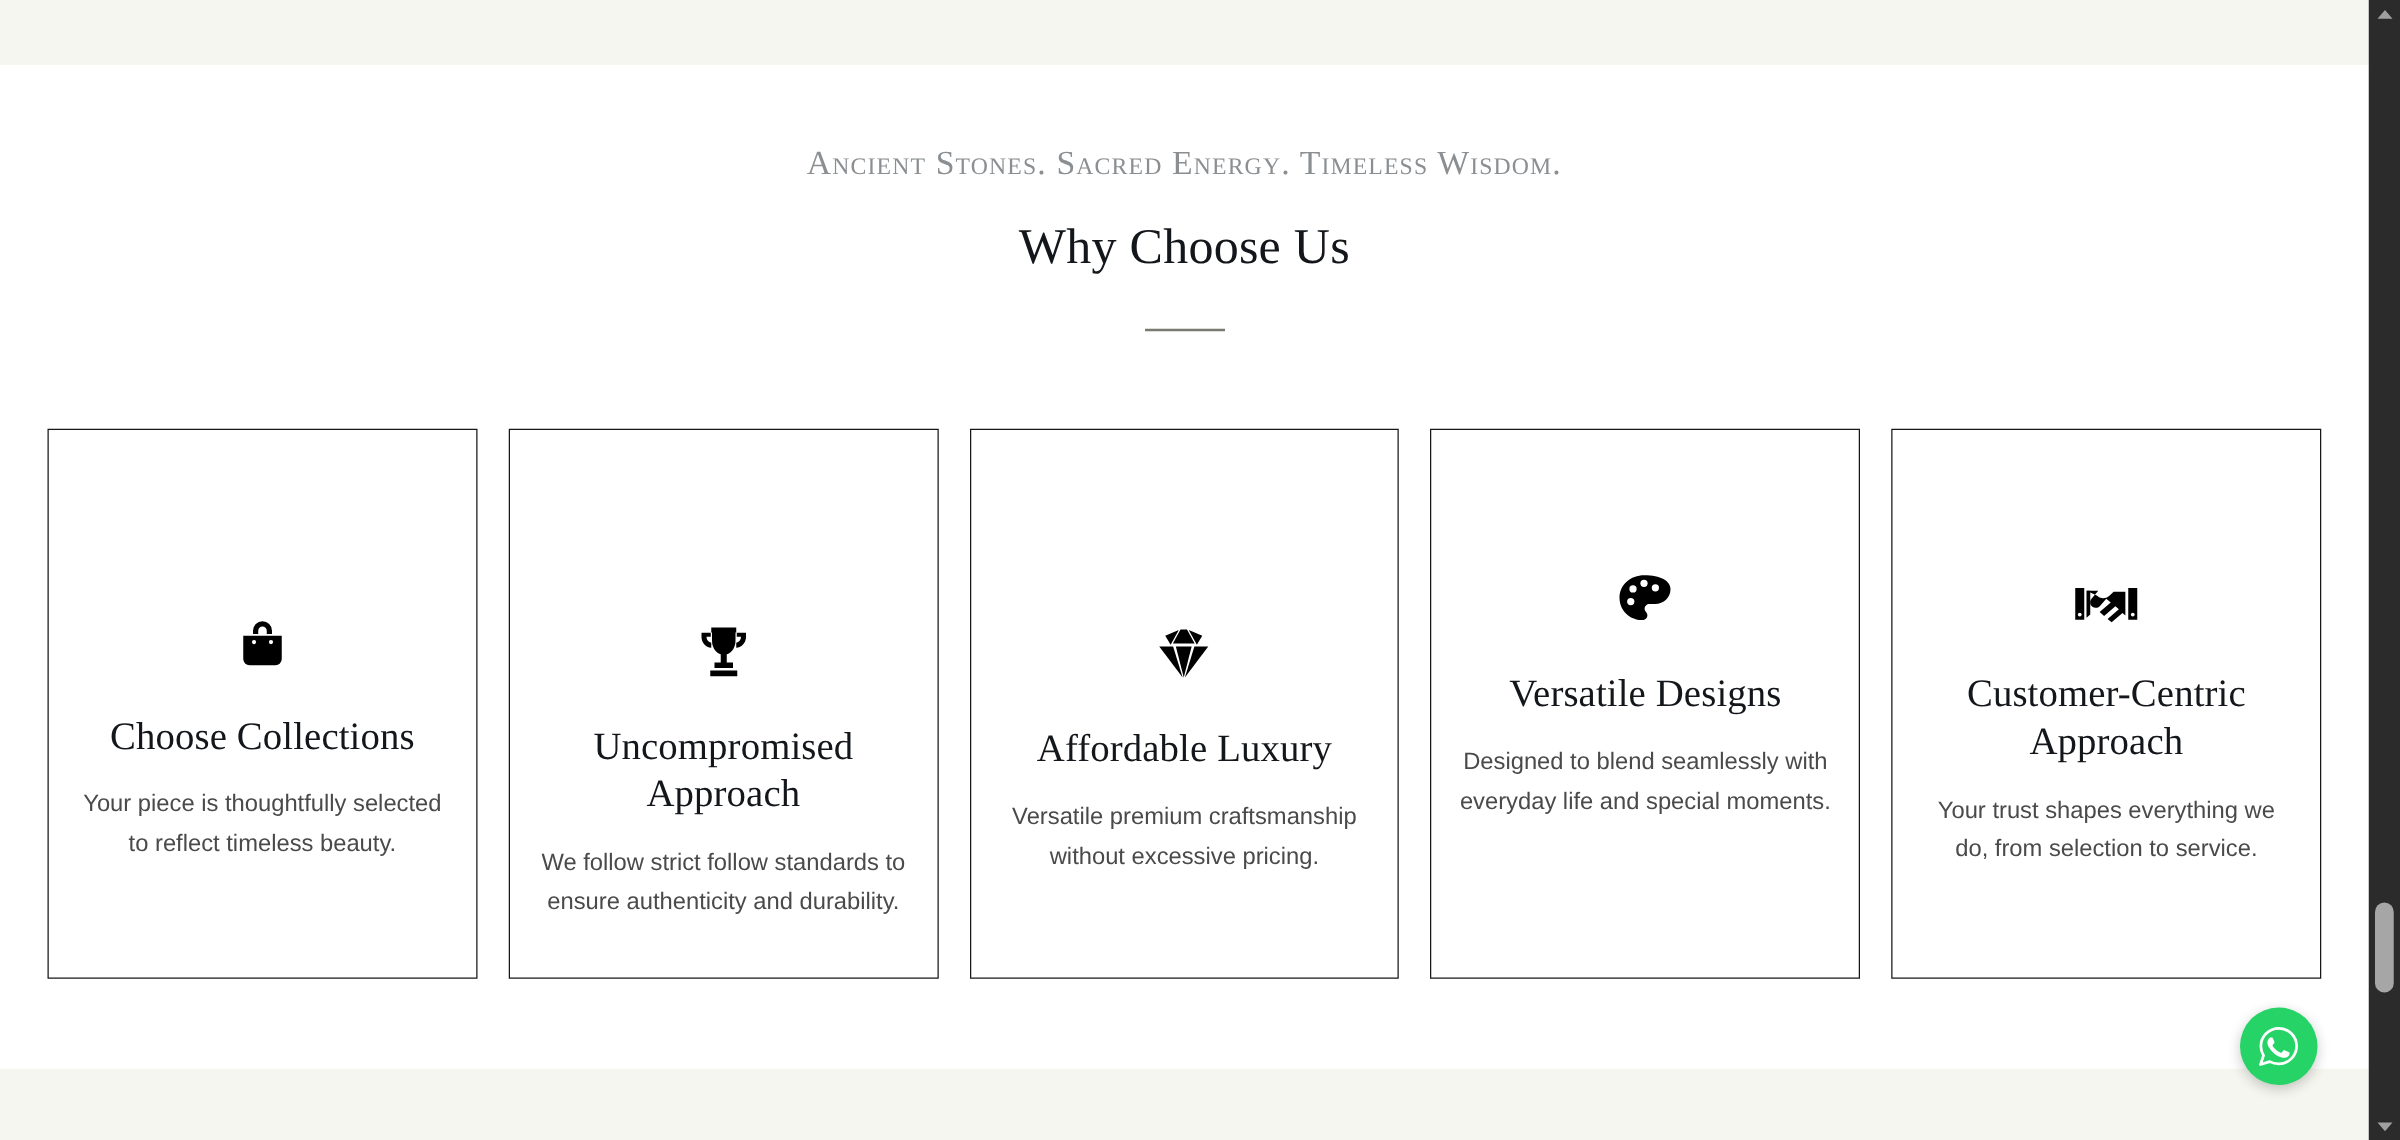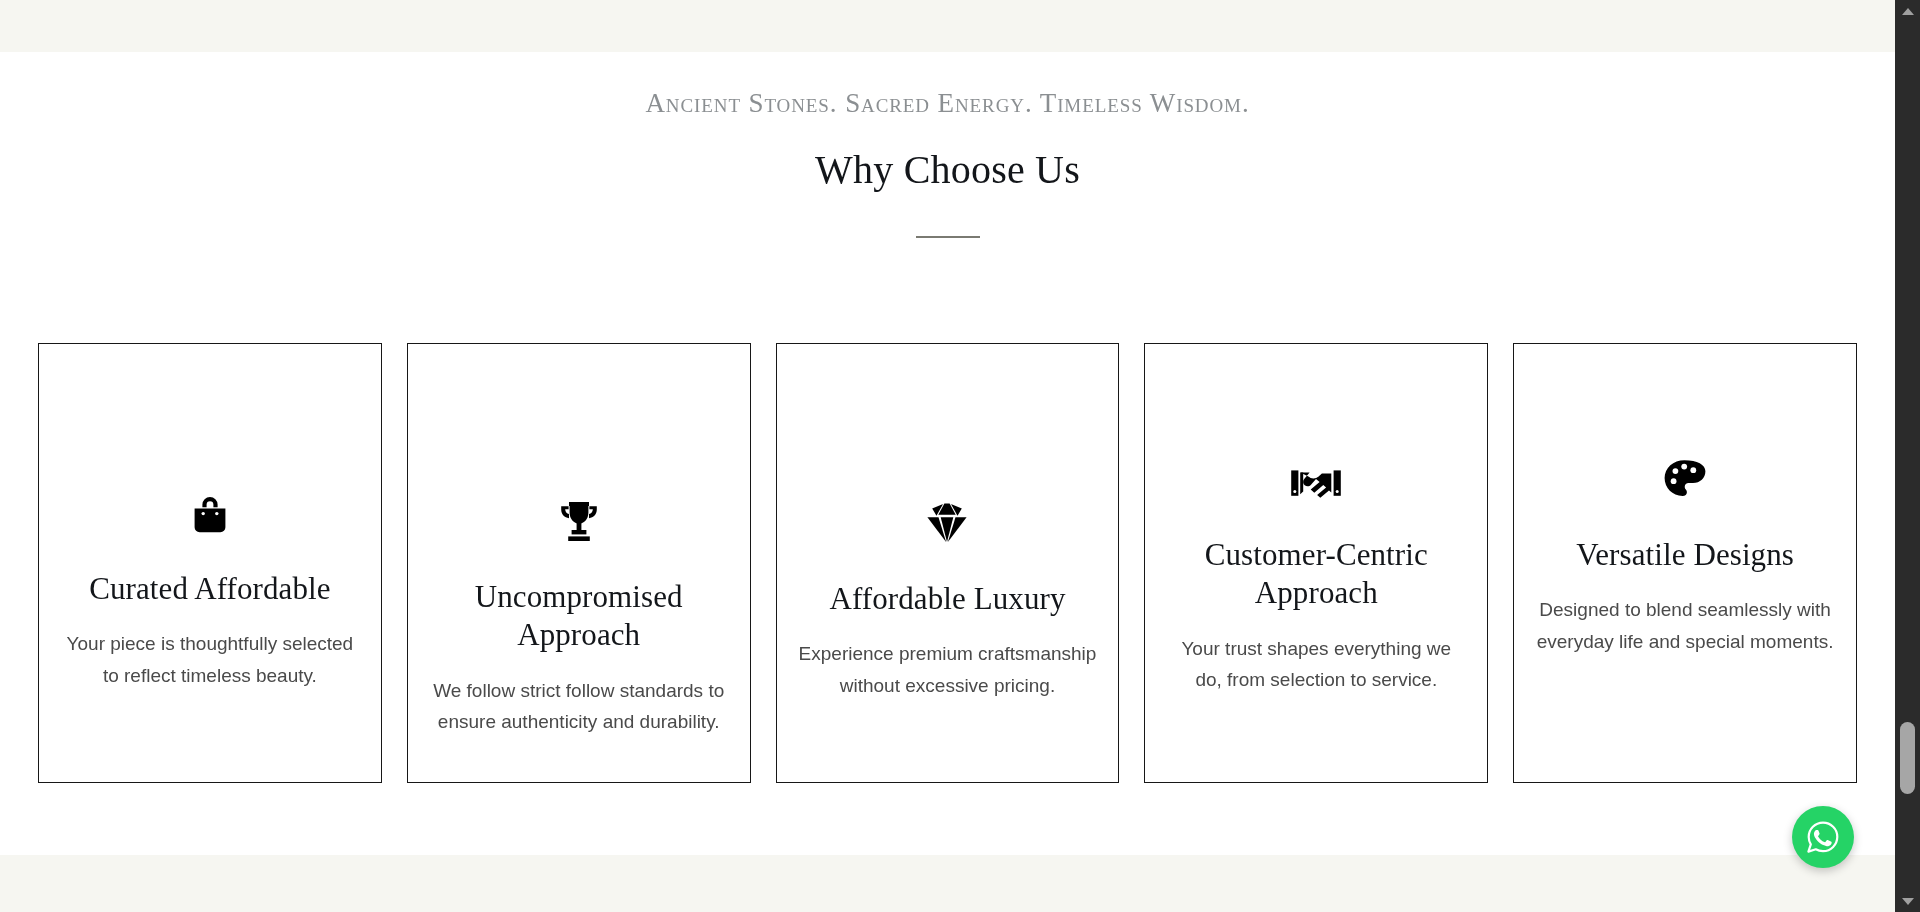--- a/index.html
+++ b/index.html
@@ -51,21 +51,21 @@
     text-align: center;
   }
 
   .tagline {
     font-family: "Liberation Serif", serif;
     font-size: 27px;
     letter-spacing: 0.9px;
     font-variant: small-caps;
     color: #8b8f92;
     line-height: 1;
-    padding-top: 38px;
+    padding-top: 65px;
     white-space: nowrap;
   }
 
   .section-title {
     font-family: "Liberation Serif", serif;
     font-size: 40px;
     font-weight: 400;
     color: #13161a;
     line-height: 1;
     padding-top: 33px;
@@ -221,21 +221,21 @@
     <div class="card card-1">
       <div class="card-inner">
         <span class="card-icon">
           <svg width="40" height="42" viewBox="0 0 40 42" fill="currentColor" aria-hidden="true">
             <path d="M12.4 13.2v-2.6a7.6 7.6 0 0 1 15.2 0v2.6h-4.2v-2.6a3.4 3.4 0 0 0-6.8 0v2.6z"></path>
             <path d="M4.6 14.6h30.8v18.6a5 5 0 0 1-5 5H9.6a5 5 0 0 1-5-5z"></path>
             <circle cx="13.2" cy="19.6" r="1.7" fill="#ffffff"></circle>
             <circle cx="26.8" cy="19.6" r="1.7" fill="#ffffff"></circle>
           </svg>
         </span>
-        <h3 class="card-title">Curated Affordable</h3>
+        <h3 class="card-title">Choose Collections</h3>
         <p class="card-desc">Your piece is thoughtfully selected to reflect timeless beauty.</p>
       </div>
     </div>
 
     <div class="card card-2">
       <div class="card-inner">
         <span class="card-icon">
           <svg width="46" height="44" viewBox="0 0 46 44" fill="currentColor" aria-hidden="true">
             <path d="M13 2h20v4H13z"></path>
             <path d="M13.6 5.2h18.8v7.4c0 6.4-4.2 11.2-9.4 11.2S13.6 19 13.6 12.6z"></path>
@@ -257,54 +257,54 @@
           <svg width="46" height="46" viewBox="0 0 46 46" fill="currentColor" aria-hidden="true">
             <path d="M18.5 4.2 8.2 8.6l4.3 7.2 6.4-11.6z"></path>
             <path d="M27.5 4.2 37.8 8.6l-4.3 7.2-6.4-11.6z"></path>
             <path d="M20.4 3.6h5.2l6.1 11.1H14.3z"></path>
             <path d="M3.4 17.2h11.1L22.1 42z"></path>
             <path d="M42.6 17.2H31.5L23.9 42z"></path>
             <path d="M16.7 17.2h12.6L23 42z"></path>
           </svg>
         </span>
         <h3 class="card-title">Affordable Luxury</h3>
-        <p class="card-desc">Experience premium craftsmanship without excessive pricing.</p>
+        <p class="card-desc">Versatile premium craftsmanship without excessive pricing.</p>
+      </div>
+    </div>
+
+    <div class="card card-4">
+      <div class="card-inner">
+        <span class="card-icon">
+          <svg width="46" height="44" viewBox="0 0 46 44" fill="currentColor" aria-hidden="true">
+            <path d="M22.4 2.2C11.3 2.2 2.6 9.9 2.6 20.1c0 9.9 7.9 17.9 18 17.9 2.6 0 4.3-1.6 4.3-3.8 0-1.1-.5-1.9-1.1-2.7-.6-.8-1.1-1.6-1.1-2.6 0-2.1 1.7-3.8 3.9-3.8h4.4c7 0 12.4-5.2 12.4-11.8 0-6.6-8-11.1-21-11.1z"></path>
+            <circle cx="13.4" cy="13.1" r="2.9" fill="#ffffff"></circle>
+            <circle cx="22.2" cy="8.6" r="2.9" fill="#ffffff"></circle>
+            <circle cx="31.3" cy="12.2" r="2.9" fill="#ffffff"></circle>
+            <circle cx="11.6" cy="23.2" r="2.9" fill="#ffffff"></circle>
+          </svg>
+        </span>
+        <h3 class="card-title">Versatile Designs</h3>
+        <p class="card-desc">Designed to blend seamlessly with everyday life and special moments.</p>
       </div>
     </div>
 
     <div class="card card-5">
       <div class="card-inner">
         <span class="card-icon">
           <svg width="54" height="38" viewBox="0 0 54 38" fill="currentColor" aria-hidden="true">
             <path d="M2.2 6.4h7.2v25.4H2.2z"></path>
             <circle cx="5.8" cy="27.6" r="1.5" fill="#ffffff"></circle>
             <path d="M44.6 6.4h7.2v25.4h-7.2z"></path>
             <circle cx="48.2" cy="27.6" r="1.5" fill="#ffffff"></circle>
             <path d="M11.2 8.6h9.4l-5.4 6.3c-1.6 1.9-1.4 4.7.5 6.3 1.9 1.6 4.7 1.4 6.3-.5l5-5.8 3.6 3.1-8.9 7.6 3.6 3.1 9-7.7 2.8 2.4-9 7.7 3.2 2.7 8.7-7.4 2.3 2v-19h-9.4l-3.6 3.3a7.2 7.2 0 0 1-9.9-.3z"></path>
             <path d="M11.2 8.6h3v19l-3 2.6z"></path>
           </svg>
         </span>
         <h3 class="card-title">Customer-Centric Approach</h3>
         <p class="card-desc">Your trust shapes everything we do, from selection to service.</p>
-      </div>
-    </div>
-
-    <div class="card card-4">
-      <div class="card-inner">
-        <span class="card-icon">
-          <svg width="46" height="44" viewBox="0 0 46 44" fill="currentColor" aria-hidden="true">
-            <path d="M22.4 2.2C11.3 2.2 2.6 9.9 2.6 20.1c0 9.9 7.9 17.9 18 17.9 2.6 0 4.3-1.6 4.3-3.8 0-1.1-.5-1.9-1.1-2.7-.6-.8-1.1-1.6-1.1-2.6 0-2.1 1.7-3.8 3.9-3.8h4.4c7 0 12.4-5.2 12.4-11.8 0-6.6-8-11.1-21-11.1z"></path>
-            <circle cx="13.4" cy="13.1" r="2.9" fill="#ffffff"></circle>
-            <circle cx="22.2" cy="8.6" r="2.9" fill="#ffffff"></circle>
-            <circle cx="31.3" cy="12.2" r="2.9" fill="#ffffff"></circle>
-            <circle cx="11.6" cy="23.2" r="2.9" fill="#ffffff"></circle>
-          </svg>
-        </span>
-        <h3 class="card-title">Versatile Designs</h3>
-        <p class="card-desc">Designed to blend seamlessly with everyday life and special moments.</p>
       </div>
     </div>
 
   </div>
 
   <div class="band-bottom"></div>
 
   <button class="whatsapp-fab" aria-label="WhatsApp">
     <span style="line-height:0;">
       <svg width="36" height="36" viewBox="0 0 36 36" aria-hidden="true">

